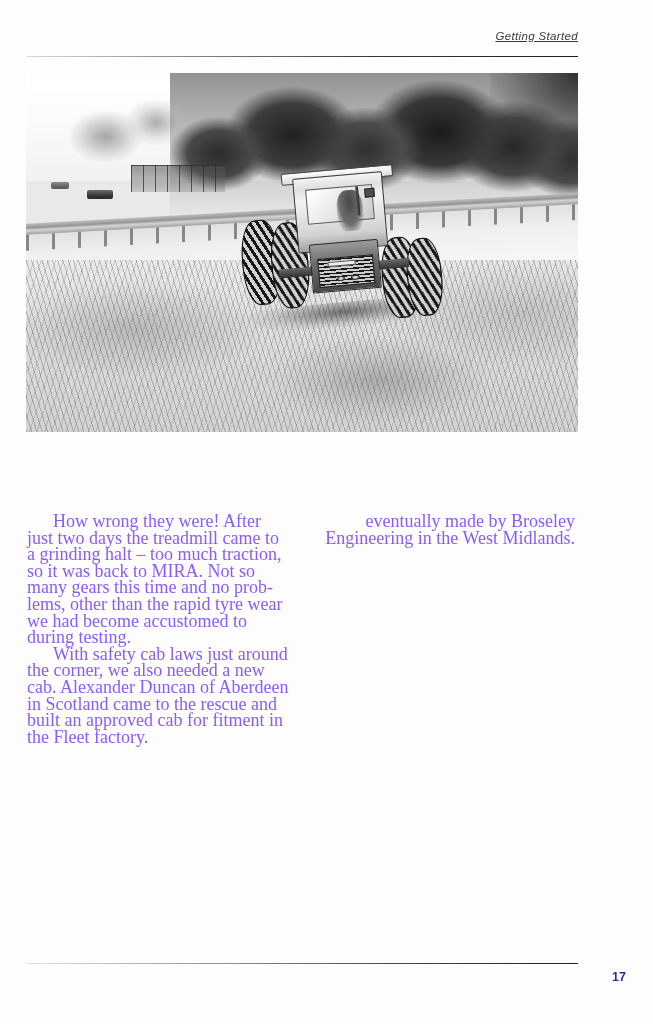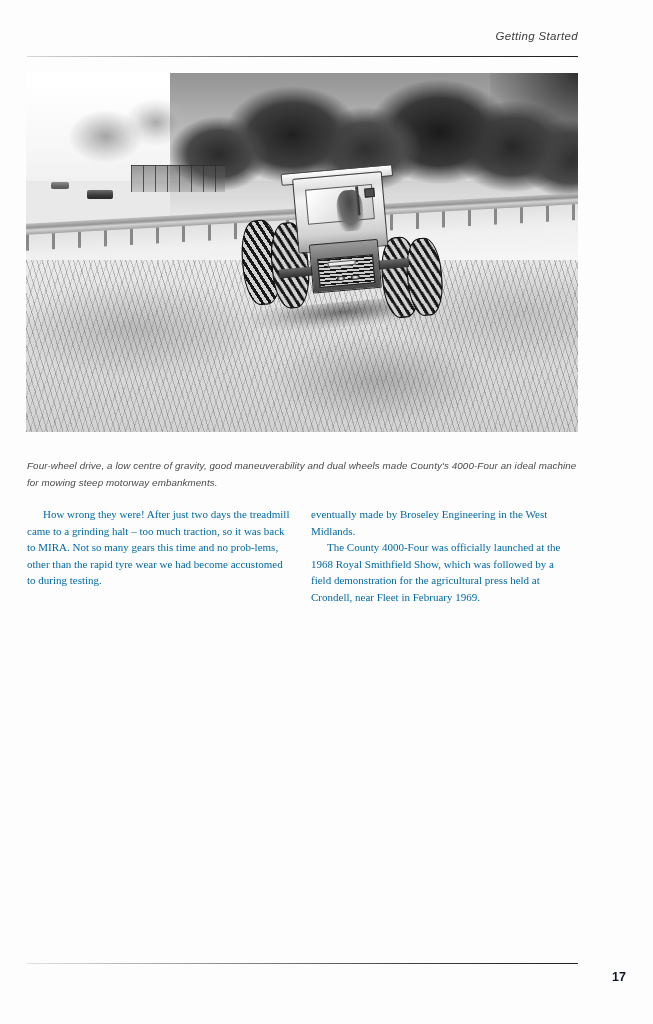--- a/index.html
+++ b/index.html
@@ -35,20 +35,21 @@
   .header-title {
     position: absolute;
     right: 0;
     top: 0;
     font-family: "Liberation Sans", sans-serif;
     font-style: italic;
     font-size: 11.5px;
     letter-spacing: 0.35px;
     color: #3b3b3b;
     white-space: nowrap;
+    text-decoration: underline;
   }
   .header-rule {
     position: absolute;
     left: 0;
     right: 0;
     top: 26px;
     height: 1px;
     background: linear-gradient(to right, #d8d8d8 0%, #8e8e8e 26%, #3a3a3a 62%, #1d1d1d 100%);
   }
 
@@ -301,52 +302,52 @@
 
   
   .columns {
     position: absolute;
     left: 27px;
     top: 505px;
     width: 551px;
   }
   .col {
     position: absolute;
-    top: 1px;
+    top: 8px;
     width: 264px;
-    font-size: 11px;
+    font-size: 18px;
     line-height: 16.6px;
     text-align: left;
-    color: #0369a1;
+    color: #8b5cf6;
   }
   .col.left  { left: 0; }
   .col.right { left: 284px; }
   .col p {
     margin: 0;
     text-indent: 1.45em;
   }
-  .col p.noindent { text-indent: 0; }
+  .col p.noindent { text-indent: 0; text-align: right; }
 
   
   .footer-rule {
     position: absolute;
     left: 27px;
     top: 963px;
     width: 551px;
     height: 1px;
     background: linear-gradient(to right, #e2e2e2 0%, #9c9c9c 30%, #454545 68%, #202020 100%);
   }
   .page-number {
     position: absolute;
     right: 27px;
     top: 970px;
     font-family: "Liberation Sans", sans-serif;
     font-weight: bold;
     font-size: 12.5px;
-    color: #0f172a;
+    color: #4c1d95;
   }
 </style>
 </head>
 <body>
 
 <div class="page">
 
   <div class="header-area">
     <div class="header-title">Getting Started</div>
     <div class="header-rule"></div>
@@ -386,28 +387,27 @@
         <div class="tr-bonnet">
           <div class="tr-grille"></div>
           <div class="tr-plate"></div>
           <div class="tr-lamp l"></div>
           <div class="tr-lamp r"></div>
         </div>
       </div>
     </div>
   </div>
 
-  <div class="caption">Four-wheel drive, a low centre of gravity, good maneuverability and dual wheels made County's 4000-Four an ideal machine for mowing steep motorway embankments.</div>
 
   <div class="columns">
     <div class="col left">
       <p>How wrong they were! After just two days the treadmill came to a grinding halt – too much traction, so it was back to MIRA. Not so many gears this time and no prob-lems, other than the rapid tyre wear we had become accustomed to during testing.</p>
+      <p>With safety cab laws just around the corner, we also needed a new cab. Alexander Duncan of Aberdeen in Scotland came to the rescue and built an approved cab for fitment in the Fleet factory.</p>
     </div>
     <div class="col right">
       <p class="noindent">eventually made by Broseley Engineering in the West Midlands.</p>
-      <p>The County 4000-Four was officially launched at the 1968 Royal Smithfield Show, which was followed by a field demonstration for the agricultural press held at Crondell, near Fleet in February 1969.</p>
     </div>
   </div>
 
   <div class="footer-rule"></div>
   <div class="page-number">17</div>
 
 </div>
 
 </body></html>

